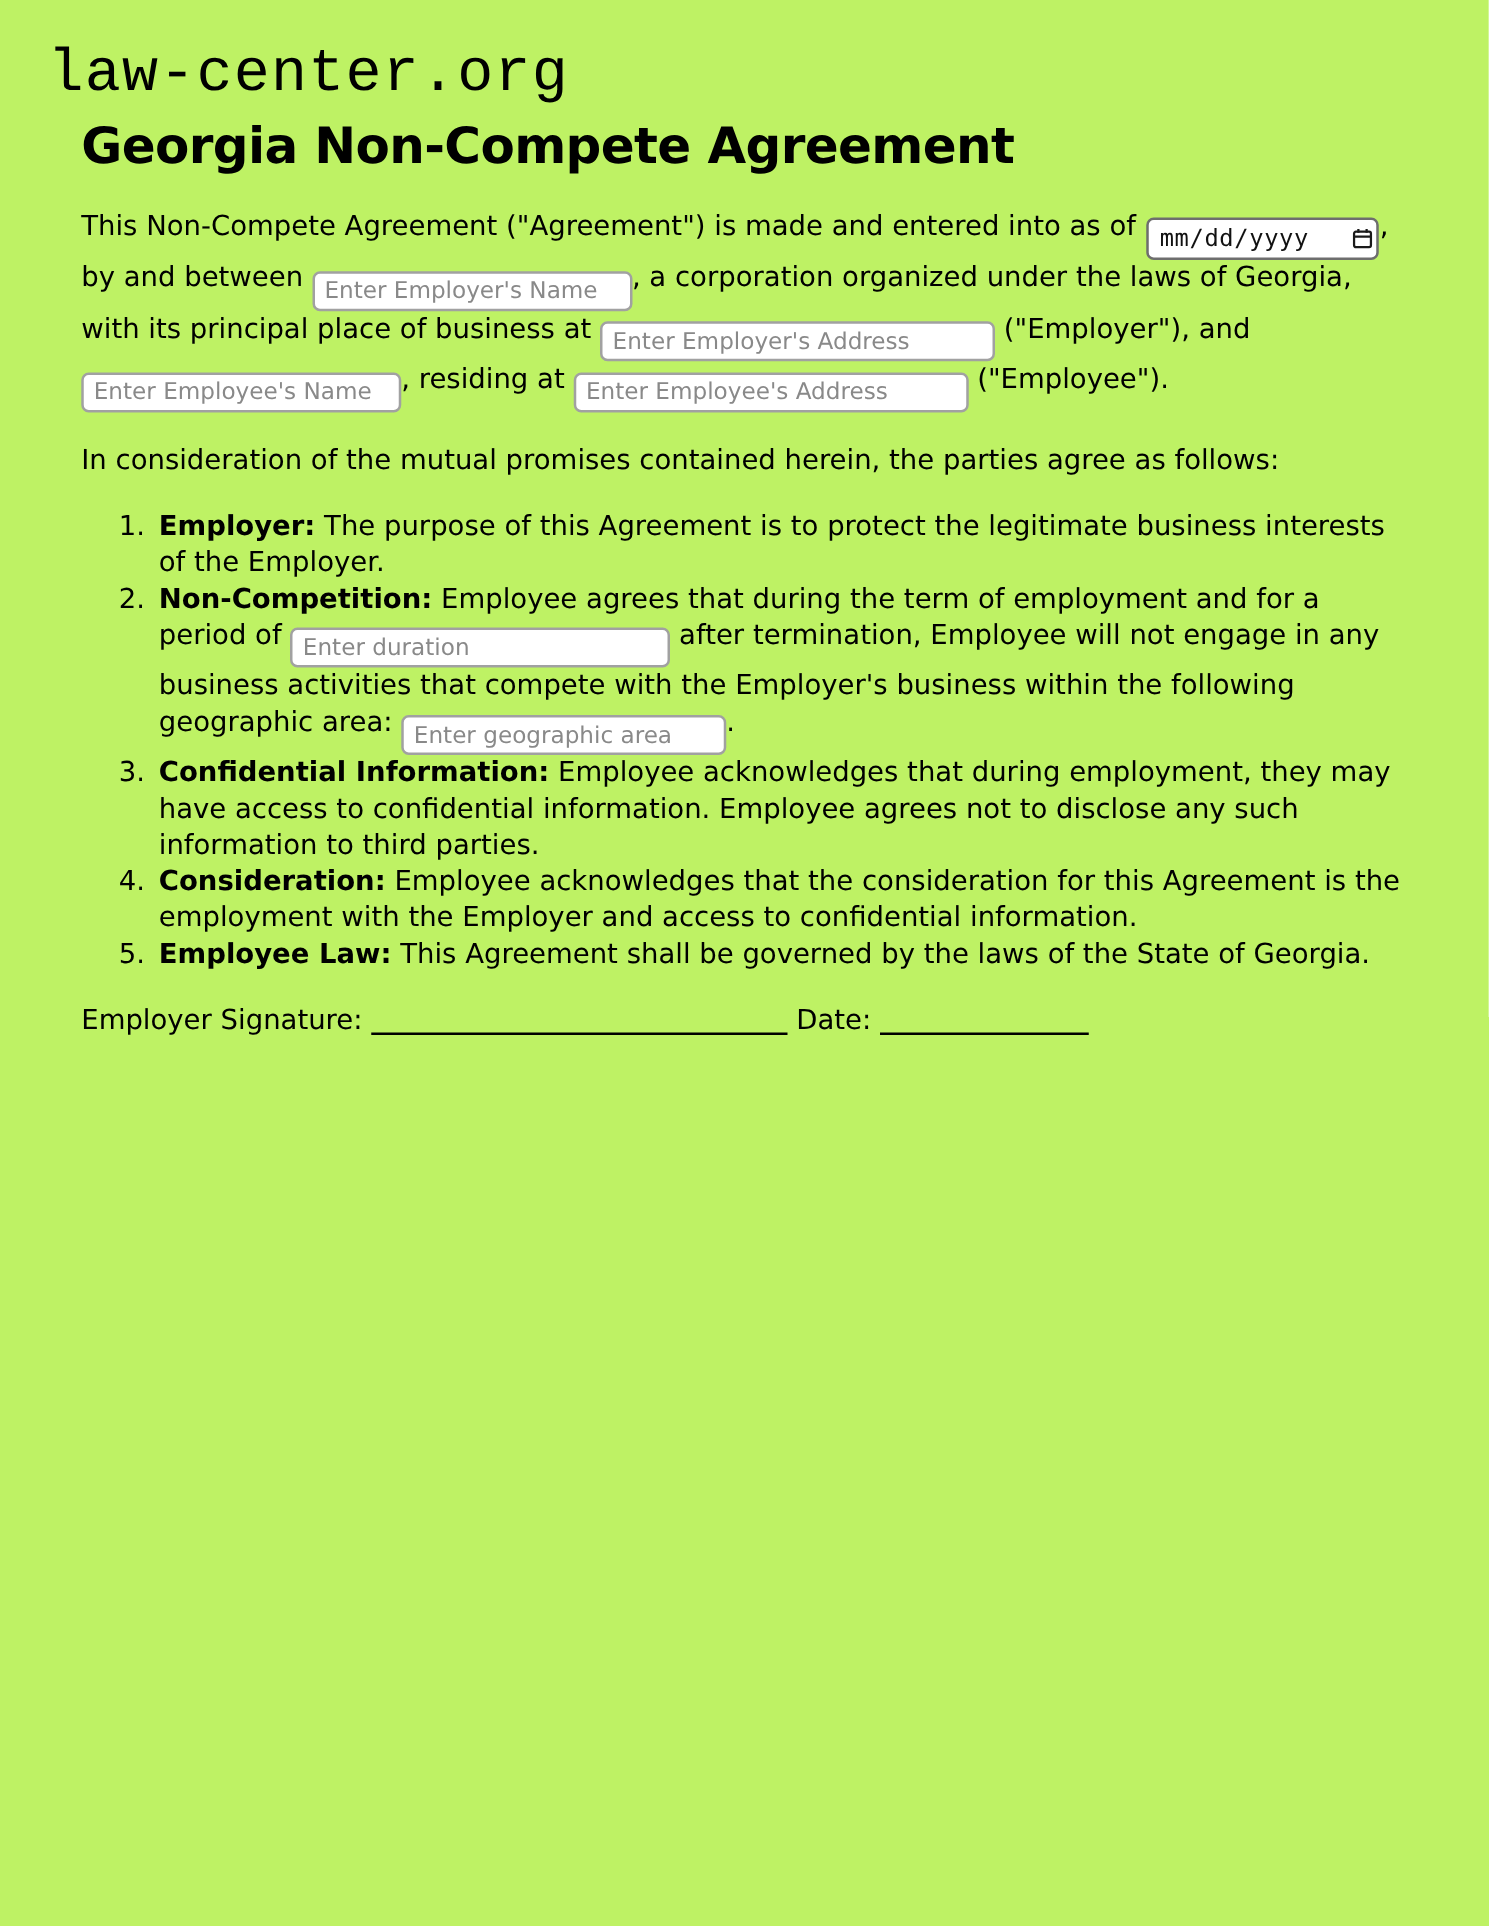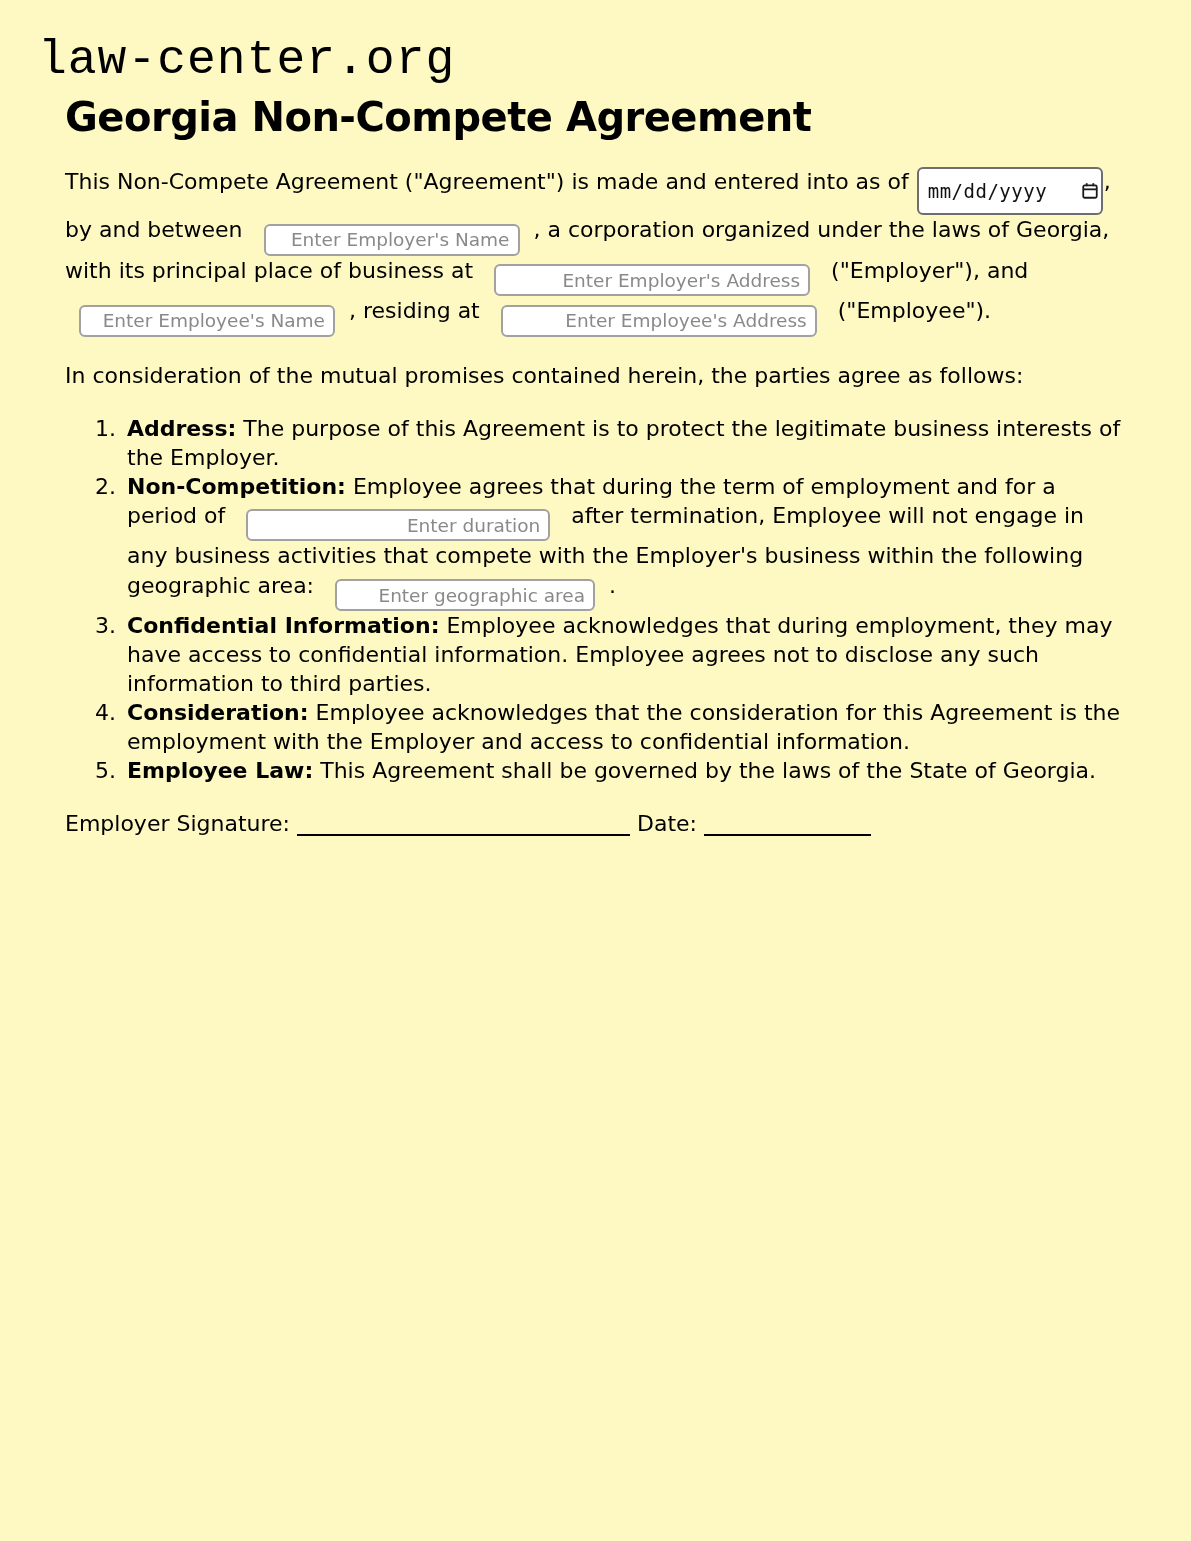--- a/index.html
+++ b/index.html
@@ -6,21 +6,21 @@
   html, body { margin: 0; padding: 0; background: #ffffff; }
   body {
     font-family: "DejaVu Sans", "Liberation Sans", sans-serif;
     color: #000000;
     font-size: 22px;
   }
   .page {
     width: 1191px;
     min-height: 1541px;
     margin: 0 auto;
-    background: #fef9c3;
+    background: #bef264;
     padding: 34px 65px 40px 65px;
   }
   .logo {
     font-family: "Liberation Mono", "DejaVu Sans Mono", monospace;
     font-size: 48px;
     font-weight: normal;
     letter-spacing: 1px;
     color: #000000;
     margin-left: -27px;
     line-height: 1.1;
@@ -43,37 +43,36 @@
   input.tinput {
     font-family: "DejaVu Sans", "Liberation Sans", sans-serif;
     font-size: 18.5px;
     color: #333333;
     background: #ffffff;
     border: 2px solid #a1a1a1;
     border-radius: 6px;
     height: 32px;
     padding: 2px 8px;
     vertical-align: -9px;
-    margin: 0 14px;
+    margin: 0 0;
     outline: none;
-    text-align: right;
   }
   input.tinput::placeholder { color: #898989; opacity: 1; }
   .w-name { width: 256px; }
   .w-addr { width: 316px; }
   .w-duration { width: 304px; height: 36px; }
   .w-geo { width: 260px; }
 
   
   .date-input {
     display: inline-flex;
     align-items: center;
     justify-content: space-between;
     width: 186px;
-    height: 48px;
+    height: 34px;
     border: 2px solid #6e6e6e;
     border-radius: 6px;
     background: #ffffff;
     padding: 0 2px 0 9px;
     vertical-align: -9px;
     margin: 0 1px;
     cursor: default;
   }
   .date-text {
     font-family: "DejaVu Sans Mono", "Liberation Mono", monospace;
@@ -120,21 +119,21 @@
     <span>("Employer"), and</span>
     <input type="text" class="tinput w-name" placeholder="Enter Employee's Name" style=""><span>, residing at</span>
     <input type="text" class="tinput w-addr" placeholder="Enter Employee's Address" style="">
     <span>("Employee").</span>
   </p>
 
   <p class="para">In consideration of the mutual promises contained herein, the parties agree as follows:</p>
 
   <ol class="clause-list">
     <li>
-      <strong class="clause-title">Address:</strong>
+      <strong class="clause-title">Employer:</strong>
       <span>The purpose of this Agreement is to protect the legitimate business interests of the Employer.</span>
     </li>
     <li>
       <strong class="clause-title">Non-Competition:</strong>
       <span>Employee agrees that during the term of employment and for a period of</span>
       <input type="text" class="tinput w-duration" placeholder="Enter duration" style="">
       <span>after termination, Employee will not engage in any business activities that compete with the Employer's business within the following geographic area:</span>
       <input type="text" class="tinput w-geo" placeholder="Enter geographic area" style=""><span>.</span>
     </li>
     <li>

